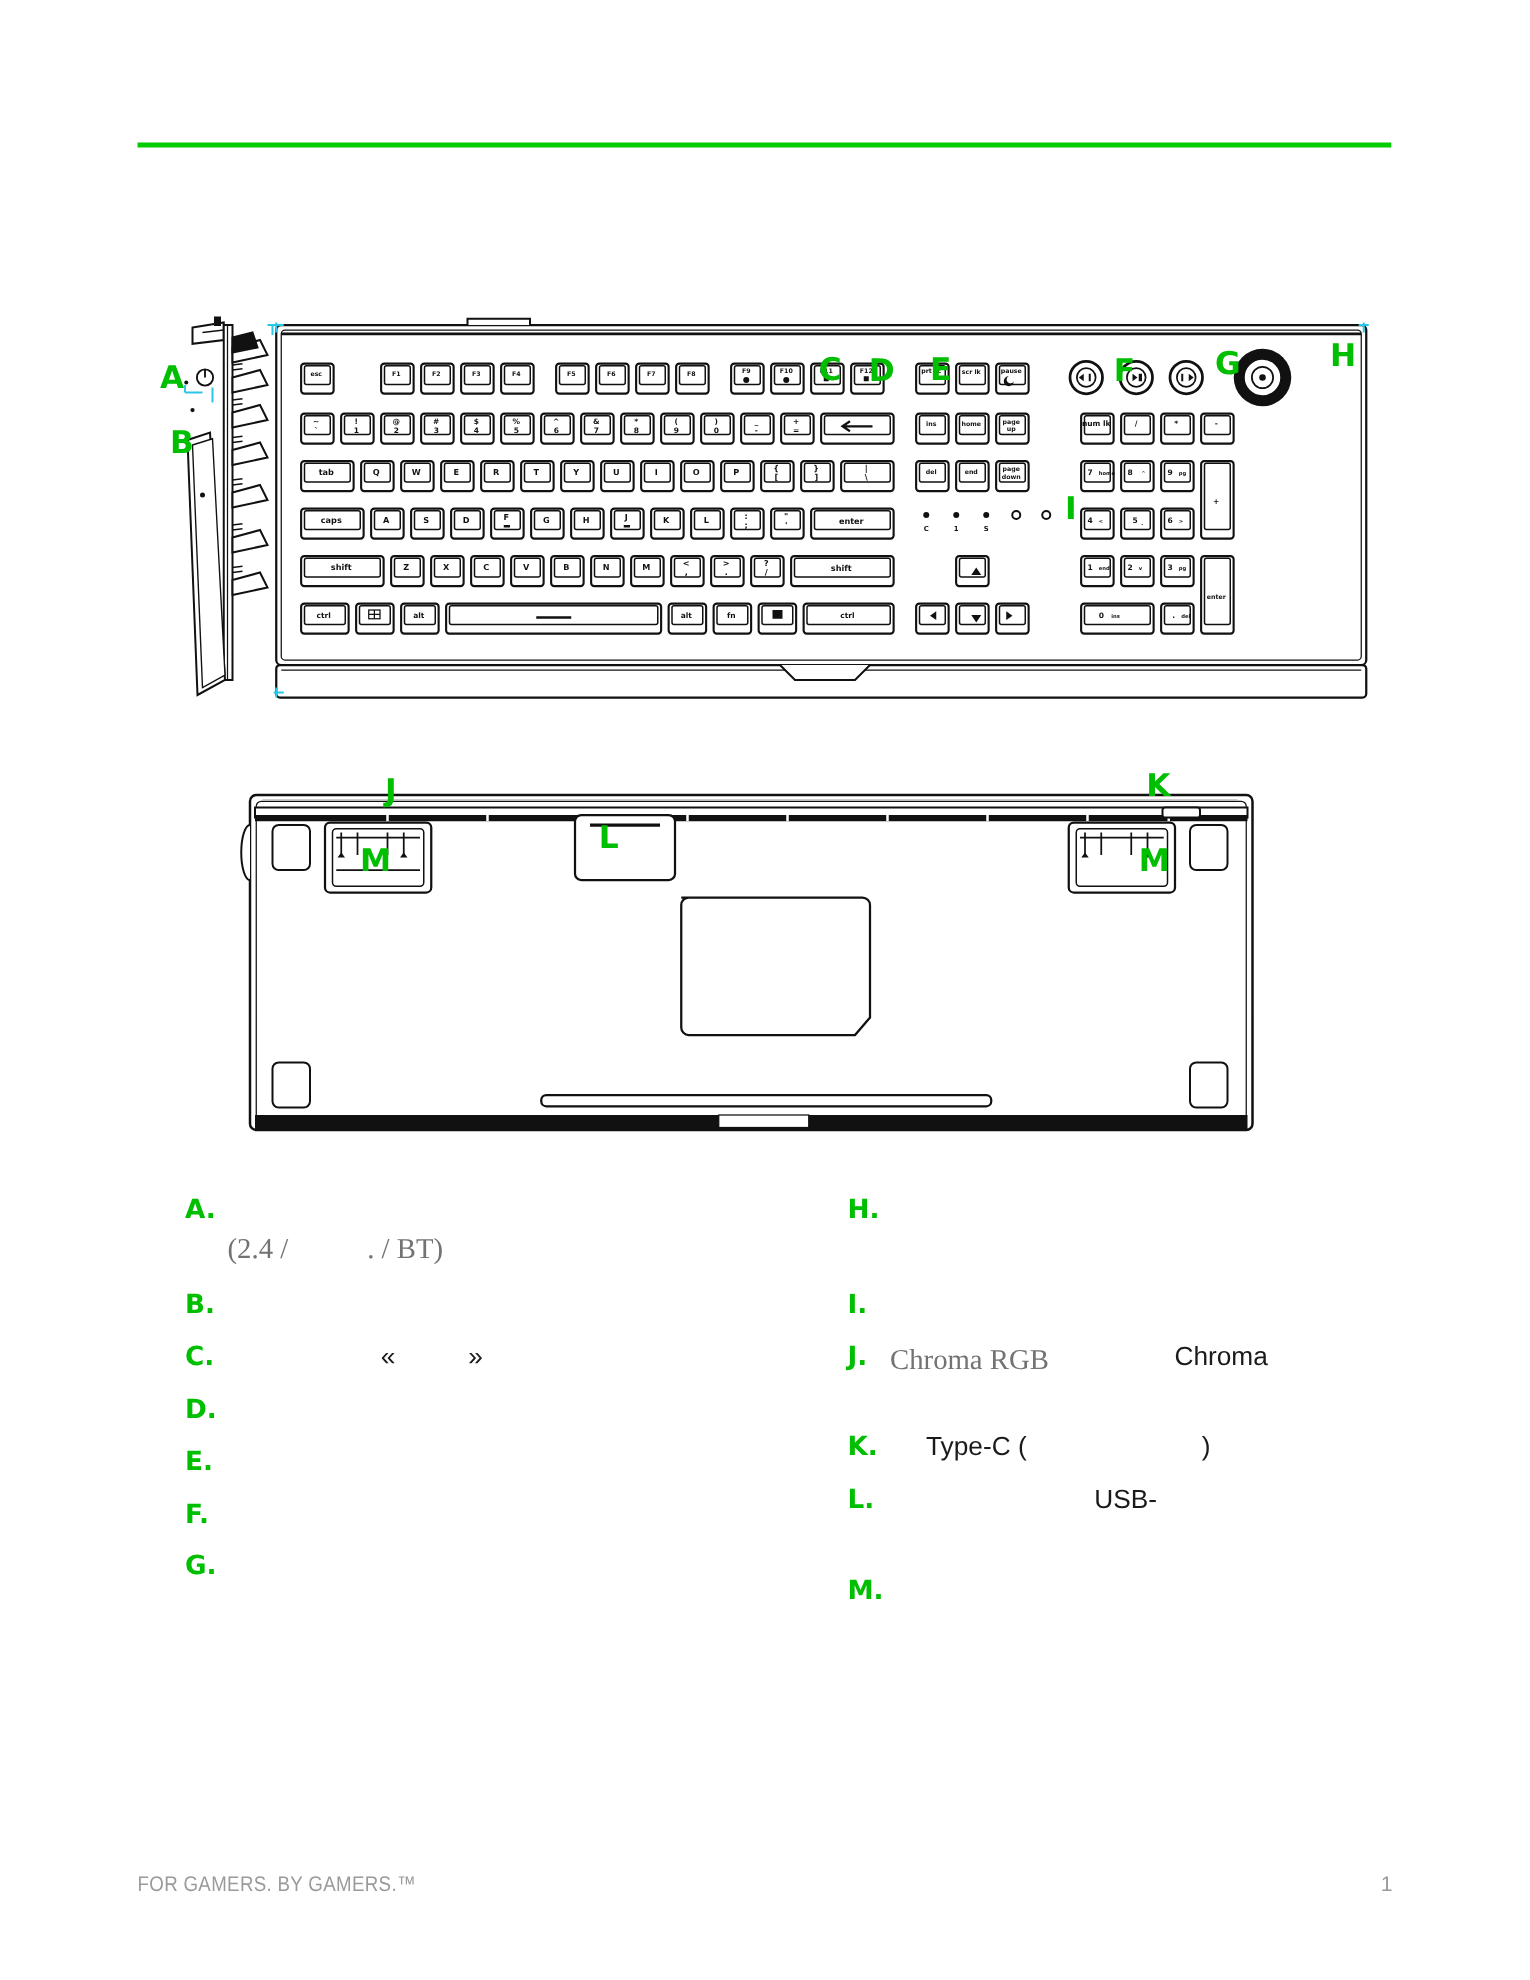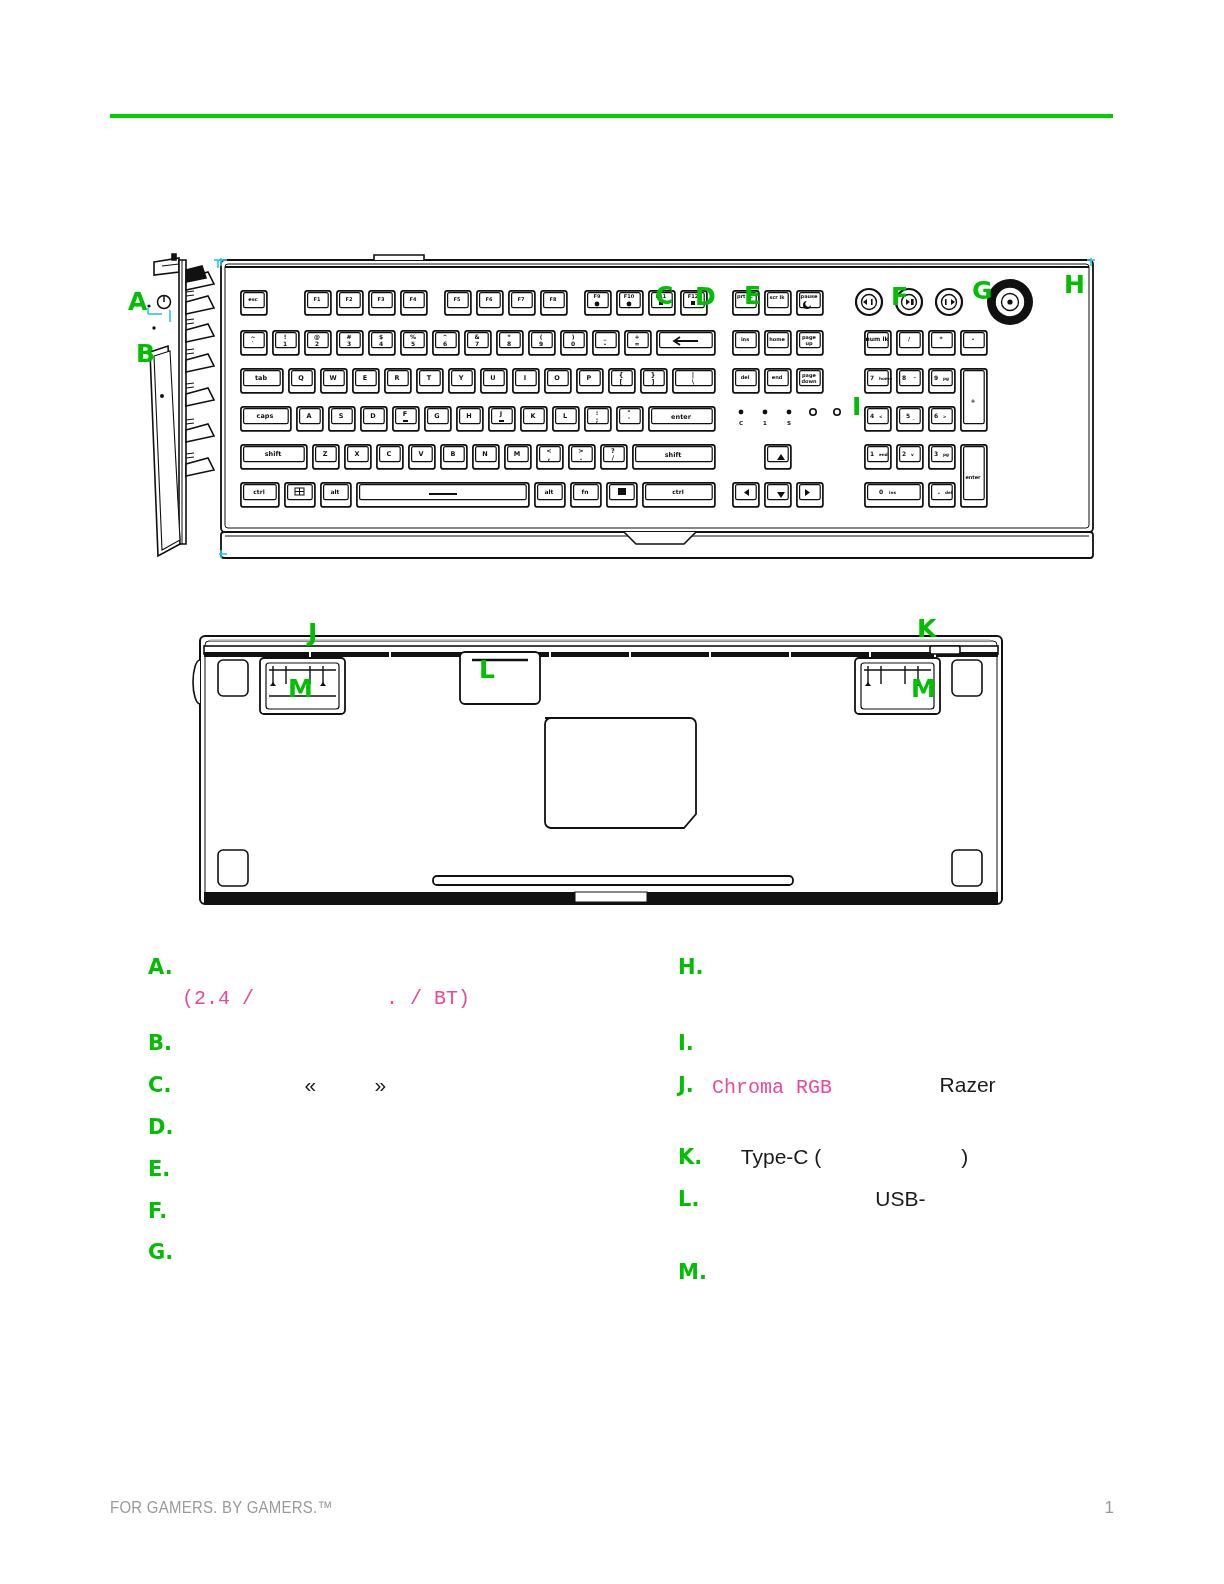--- a/index.html
+++ b/index.html
@@ -87,23 +87,23 @@
   }
   .legend-text {
     color: #1a1a1a;
     font-family: "Liberation Sans", sans-serif;
     font-size: 21px;
     line-height: 24px;
     white-space: pre;
   }
   .legend-cont {
     position: absolute;
-    color: #ec4899;
-    font-family: Liberation Mono, monospace;
-    font-size: 20px;
+    color: #737373;
+    font-family: Liberation Serif, serif;
+    font-size: 23px;
     line-height: 24px;
     white-space: pre;
     pointer-events: auto;
   }
 
   
   .footer-tag {
     position: absolute;
     left: 110px;
     top: 1498px;
@@ -721,21 +721,21 @@
     <div class="legend-row" style="left:678px; top:955px;">
       <span class="legend-key">H.</span>
       <span class="legend-text"></span>
     </div>
     <div class="legend-row" style="left:678px; top:1031px;">
       <span class="legend-key">I.</span>
       <span class="legend-text"></span>
     </div>
     <div class="legend-row" style="left:678px; top:1073px;">
       <span class="legend-key">J.</span>
-      <span class="legend-text">                                       Razer</span>
+      <span class="legend-text">                                       Chroma</span>
     </div>
     <div class="legend-cont" style="left:712px; top:1076px;">Chroma RGB</div>
 
     <div class="legend-row" style="left:678px; top:1145px;">
       <span class="legend-key">K.</span>
       <span class="legend-text">     Type-C (                        )</span>
     </div>
     <div class="legend-row" style="left:678px; top:1187px;">
       <span class="legend-key">L.</span>
       <span class="legend-text">                            USB-</span>

